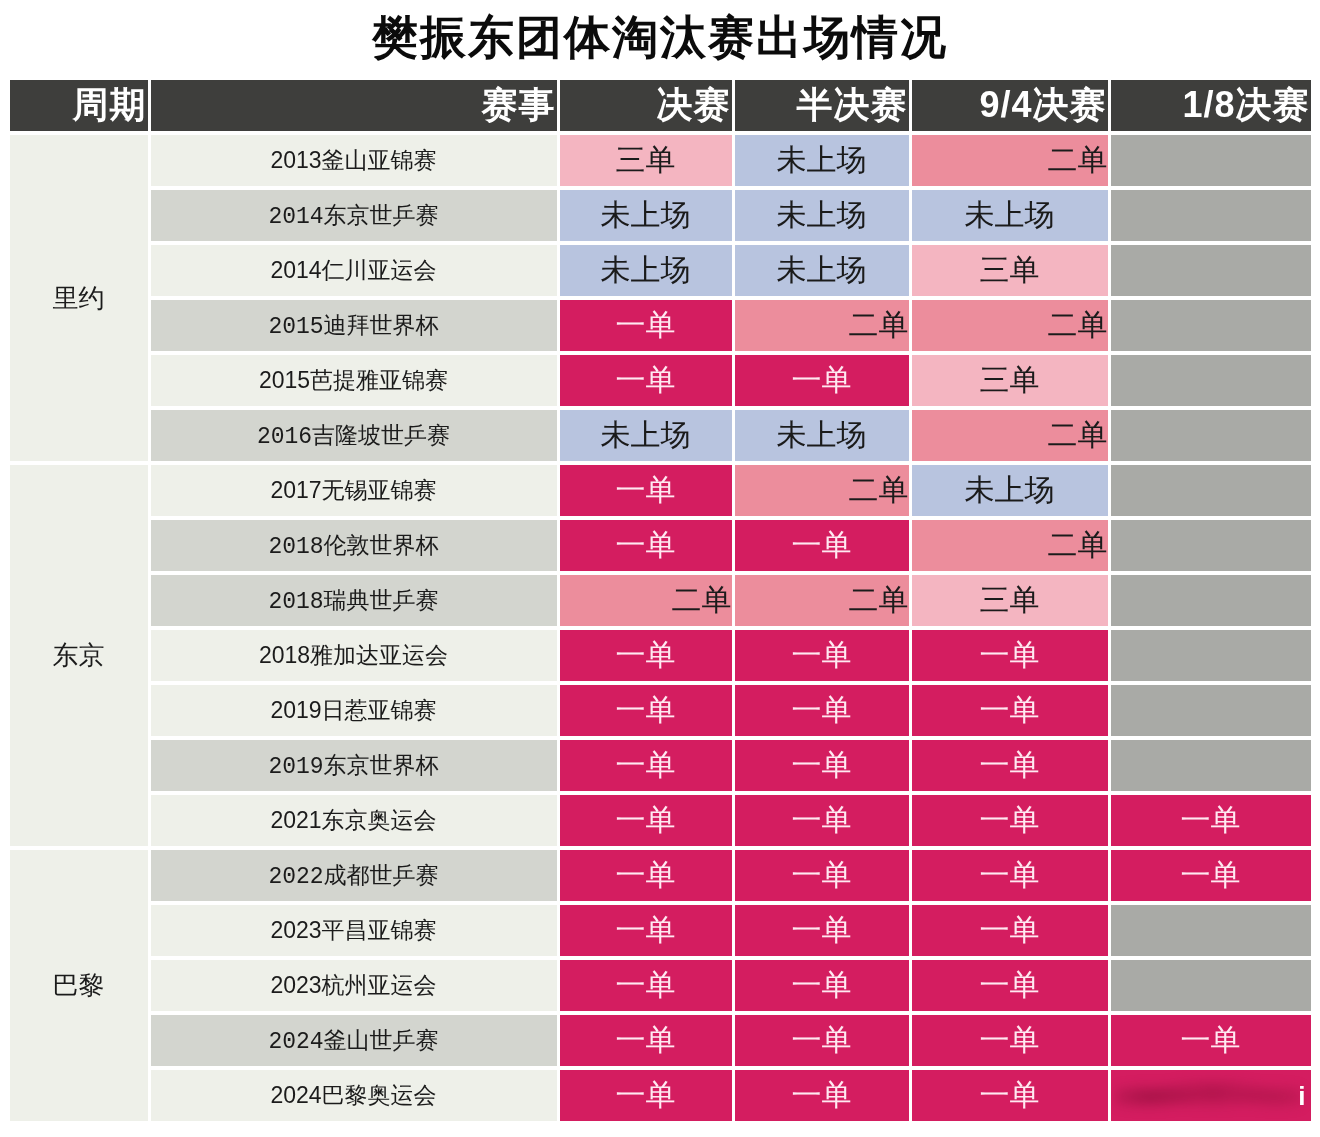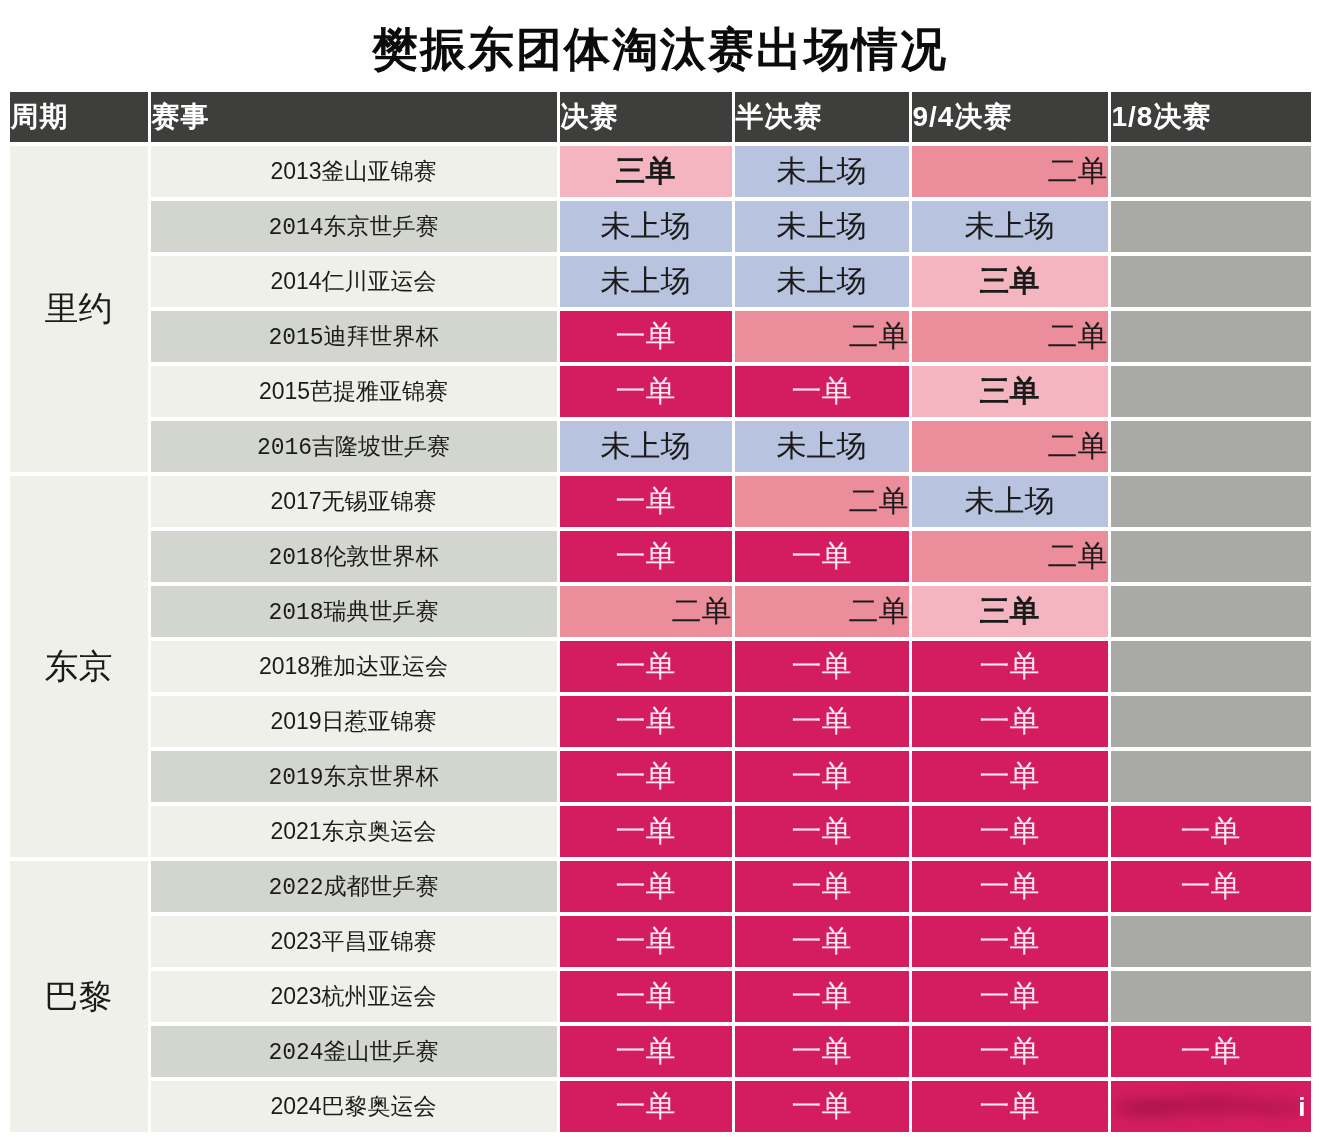--- a/index.html
+++ b/index.html
@@ -1,57 +1,57 @@
 <!DOCTYPE html>
 <html style="--page-bg: #ffffff; --title-text: #0b0b0b; --header-bg: #3e3e3c; --header-text: #ffffff; --row-light: #eef0e9; --row-dark: #d3d5cf; --cell-text: #1b1b1b; --first: #d41d60; --first-text: #ffe9f1; --second: #ec8d9c; --third: #f4b5c1; --dnp: #b8c4df; --empty: #a9aaa6;"><head>
 <meta charset="utf-8">
 <style>
   html,body{margin:0;padding:0;}
   body{
     background:#ffffff;
     font-family:"Liberation Sans","DejaVu Sans",sans-serif;
     -webkit-font-smoothing:antialiased;
   }
-  .page{width:1320px;margin:12px auto;background:var(--page-bg,#fff);}
+  .page{width:1320px;margin:0 auto;background:var(--page-bg,#fff);}
   .title{
     height:76px;display:flex;align-items:center;justify-content:center;
     font-size:46px;font-weight:700;color:var(--title-text,#0b0b0b);
     letter-spacing:2px;
   }
   table.appearance{
     border-collapse:separate;
     border-spacing:3px 4px;
     margin:0 auto;
     table-layout:fixed;
   }
   col.w-period{width:138px;}
   col.w-event{width:406px;}
   col.w-final{width:172px;}
   col.w-semi{width:174px;}
   col.w-quarter{width:196px;}
   col.w-r16{width:200px;}
   th{
     background:var(--header-bg,#3e3e3c);
     color:var(--header-text,#fff);
-    font-size:28px;font-weight:600;
-    height:48px;text-align:left;vertical-align:middle;
+    font-size:36px;font-weight:600;
+    height:48px;text-align:right;vertical-align:middle;
     letter-spacing:1px;
   }
   td{
     height:51px;text-align:center;vertical-align:middle;
     font-size:30px;color:var(--cell-text,#1b1b1b);
     padding:0;
   }
-  td.period{background:var(--row-light,#eef0e9);font-size:34px;}
+  td.period{background:var(--row-light,#eef0e9);font-size:26px;}
   td.event{font-size:23px;}
   .shade-L{background:var(--row-light,#eef0e9);}
   .shade-D{background:var(--row-dark,#d3d5cf);font-family:Liberation Mono, monospace;}
   .c-first{background:var(--first,#d41d60);color:var(--first-text,#ffe9f1);}
   .c-second{background:var(--second,#ec8d9c);text-align:right;}
-  .c-third{background:var(--third,#f4b5c1);font-weight:bold;}
+  .c-third{background:var(--third,#f4b5c1);}
   .c-dnp{background:var(--dnp,#b8c4df);}
   .c-empty{background:var(--empty,#a9aaa6);}
   td.wm{position:relative;overflow:hidden;}
   .smudge{
     position:absolute;left:2%;top:16%;width:94%;height:66%;
     background:
       radial-gradient(ellipse 40% 60% at 18% 55%, rgba(128,10,50,.55), rgba(128,10,50,0) 72%),
       radial-gradient(ellipse 48% 72% at 52% 45%, rgba(140,12,55,.5), rgba(140,12,55,0) 72%),
       radial-gradient(ellipse 36% 60% at 86% 55%, rgba(150,15,60,.45), rgba(150,15,60,0) 72%);
     filter:blur(5px);

